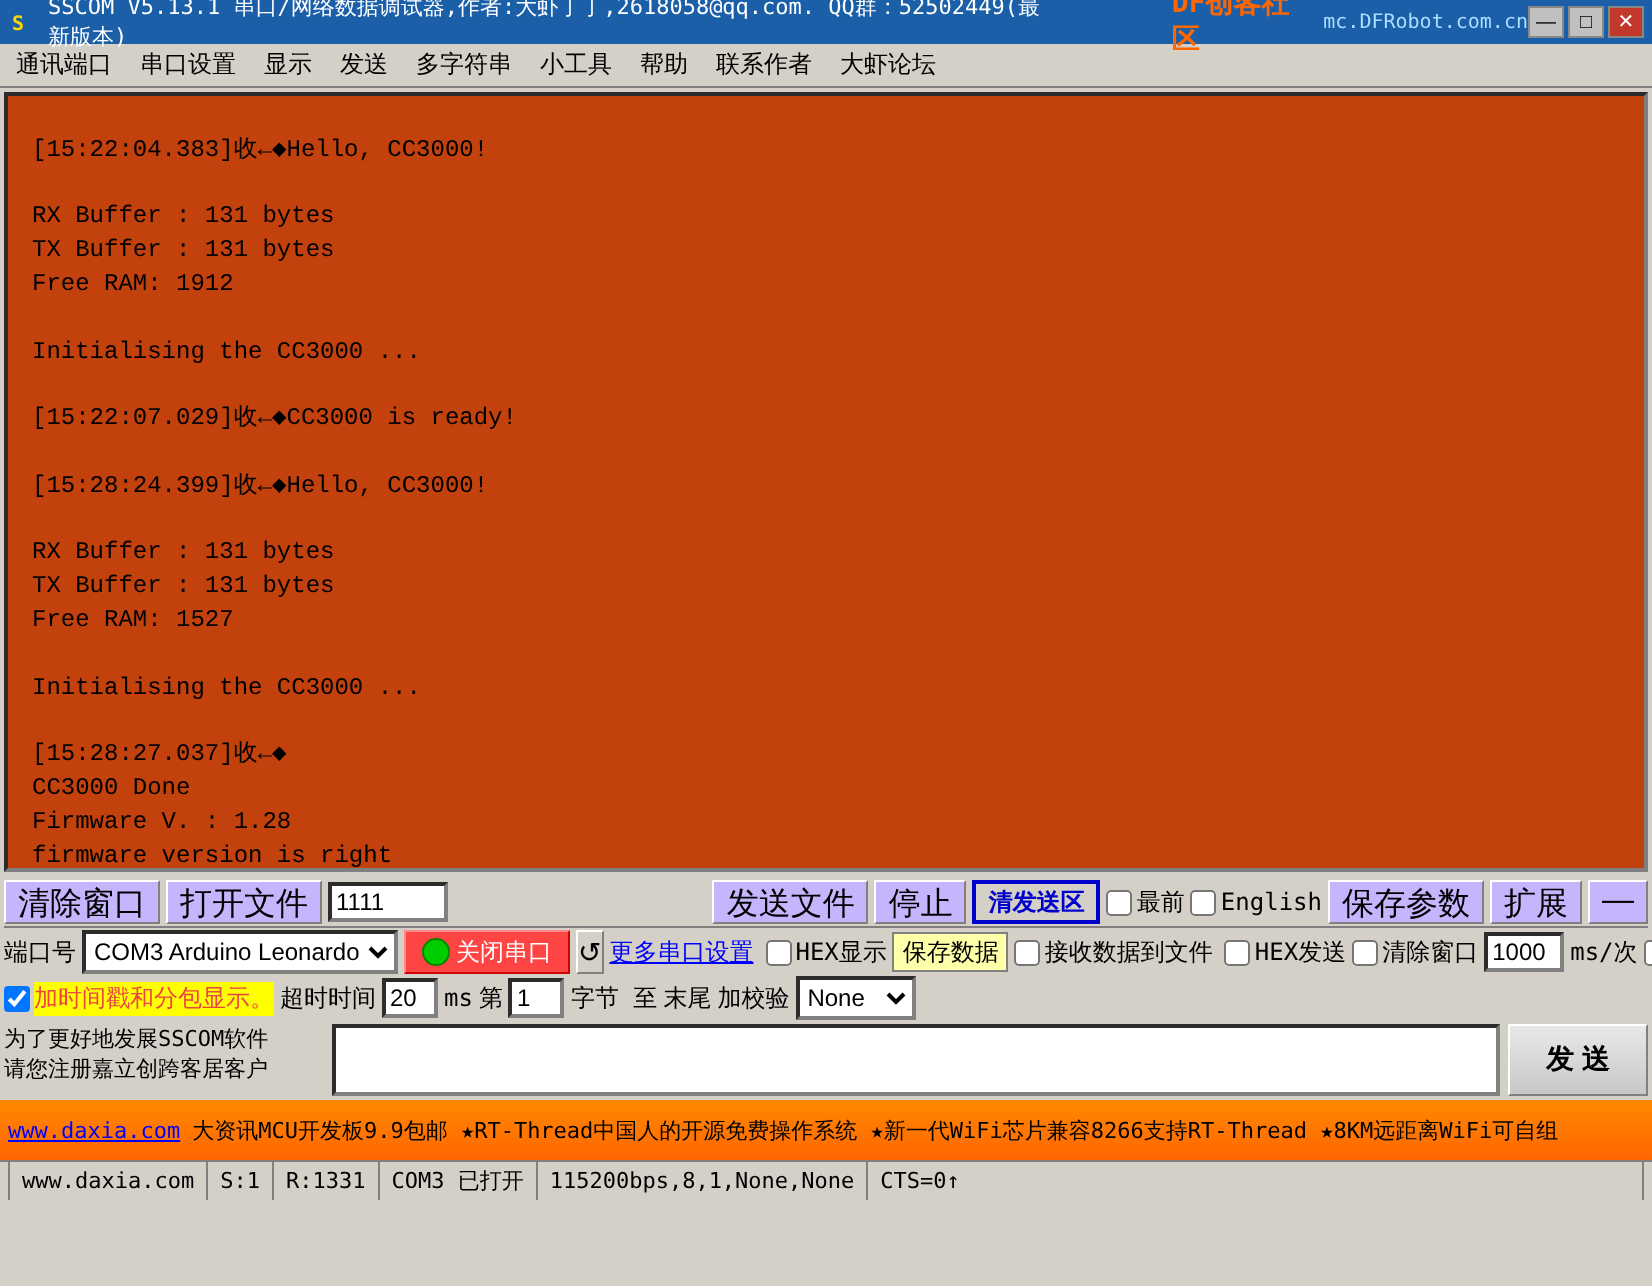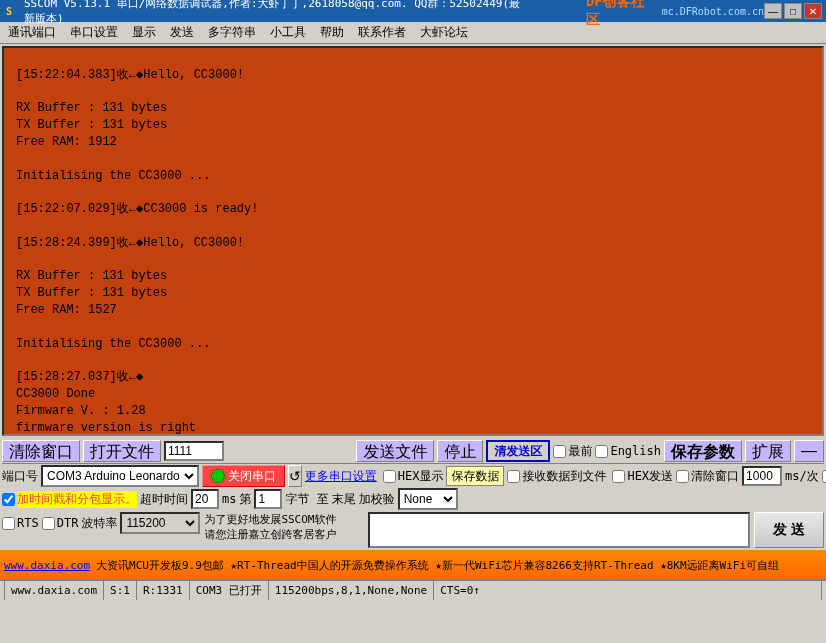--- a/index.html
+++ b/index.html
@@ -371,21 +371,21 @@
     <button class="btn-gray">停止</button>
     <button class="btn-highlight">清发送区</button>
     <label class="checkbox-label">
       <input type="checkbox" style="">
       <span>最前</span>
     </label>
     <label class="checkbox-label">
       <input type="checkbox" style="">
       <span>English</span>
     </label>
-    <button class="btn-gray" style="font-weight:bold;">保存参数</button>
+    <button class="btn-gray" style="font-weight:normal;">保存参数</button>
     <button class="btn-gray">扩展</button>
     <button class="btn-gray">—</button>
   </div>
 
   <hr class="sep-line">
 
   <div class="row-flex">
     <span class="label-text">端口号</span>
     <select class="select-box" style="width:160px;">
       <option>COM3 Arduino Leonardo</option>
@@ -436,36 +436,20 @@
     <span class="label-text">字节 至</span>
     <span class="label-text">末尾</span>
     <span class="label-text">加校验</span>
     <select class="select-box" style="width:60px;">
       <option>None</option>
     </select>
   </div>
 
   <div style="display:flex;gap:4px;align-items:flex-start;margin-top:2px;">
 
-    <div style="display:flex;flex-direction:column;gap:2px;">
-      <div class="row-flex">
-        <label class="checkbox-label">
-          <input type="checkbox" style="">
-          <span>RTS</span>
-        </label>
-        <label class="checkbox-label">
-          <input type="checkbox" style="">
-          <span>DTR</span>
-        </label>
-        <span class="label-text">波特率</span>
-        <select class="select-box btn-baud" style="width:80px;">
-          <option>115200</option>
-        </select>
-      </div>
-    </div>
 
     <div style="flex:0 0 160px;font-size:11px;color:#000;line-height:1.4;">
       <div>为了更好地发展SSCOM软件</div>
       <div>请您注册嘉立创跨客居客户</div>
     </div>
 
     <div style="flex:1;display:flex;gap:4px;align-items:center;">
       <input type="text" id="send-input" style="flex: 1 1 0%; height: 36px; border: 2px inset rgb(128, 128, 128); font-size: 12px; padding: 0px 4px; background: rgb(255, 255, 255);">
       <button class="btn-send" style="height:36px;font-size:14px;font-weight:bold;padding:2px 18px;">发 送</button>
     </div>

